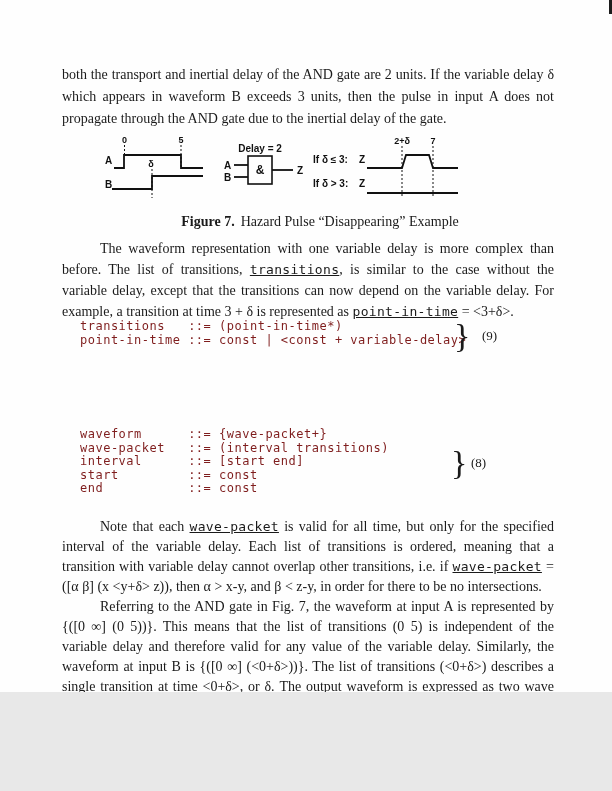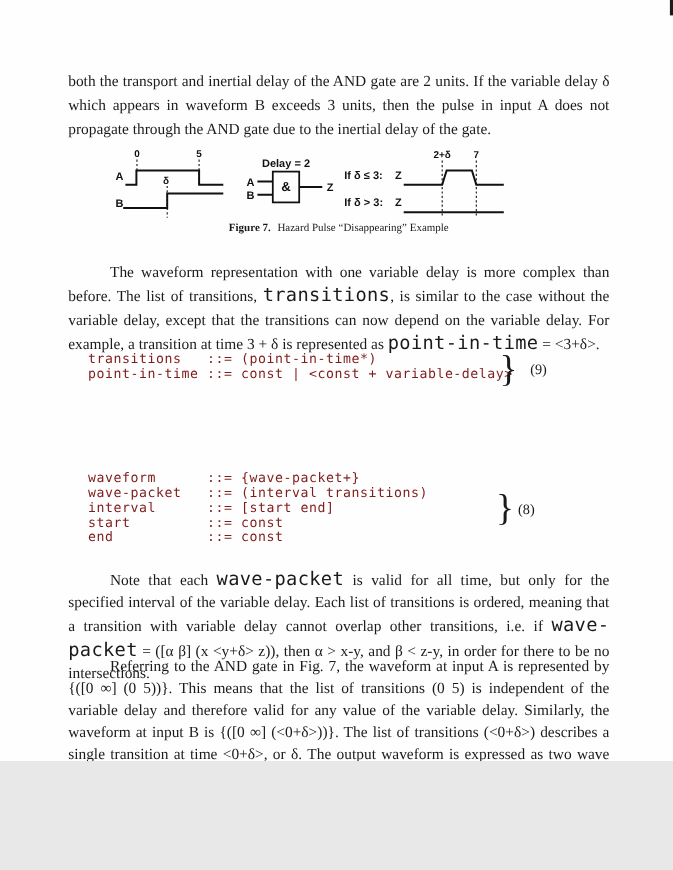--- a/index.html
+++ b/index.html
@@ -9,28 +9,29 @@
     color:#1a1a1a;
   }
   .scan-mark { position:absolute; right:0; top:0; width:3px; height:14px; background:#1c1c1c; }
   .para {
     position:absolute; left:62px; width:492px; margin:0;
     font-family:"Liberation Serif", serif; font-size:14px; line-height:22px;
     text-align:justify; color:#1a1a1a;
   }
   .indent { text-indent:38px; }
   .code {
-    font-family:"DejaVu Sans Mono", monospace; font-size:17px;
+    font-family:"DejaVu Sans Mono", monospace; font-size:13px;
     letter-spacing:0.3px;
+    text-decoration:underline;
   }
   .ital { }
   .figure { position:absolute; left:85px; top:136px; width:455px; height:72px; }
   .caption {
-    position:absolute; left:62px; top:202px; width:492px; margin:0;
-    text-align:center; font-family:"Liberation Serif", serif; font-size:10px;
+    position:absolute; left:62px; top:202px; width:492px; margin:12px;
+    text-align:center; font-family:"Liberation Serif", serif; font-size:14px;
   }
   .cap-label { font-weight:bold; }
   .cap-text { margin-left:6px; }
   .eq { position:absolute; left:80px; }
   .eq-lines {
     margin:0; font-family:"DejaVu Sans Mono", monospace; font-size:12px;
     line-height:13.5px; letter-spacing:0.5px; white-space:pre; color:#7f1d1d;
   }
   .eq-brace {
     position:absolute; top:50%; transform:translateY(-50%);

